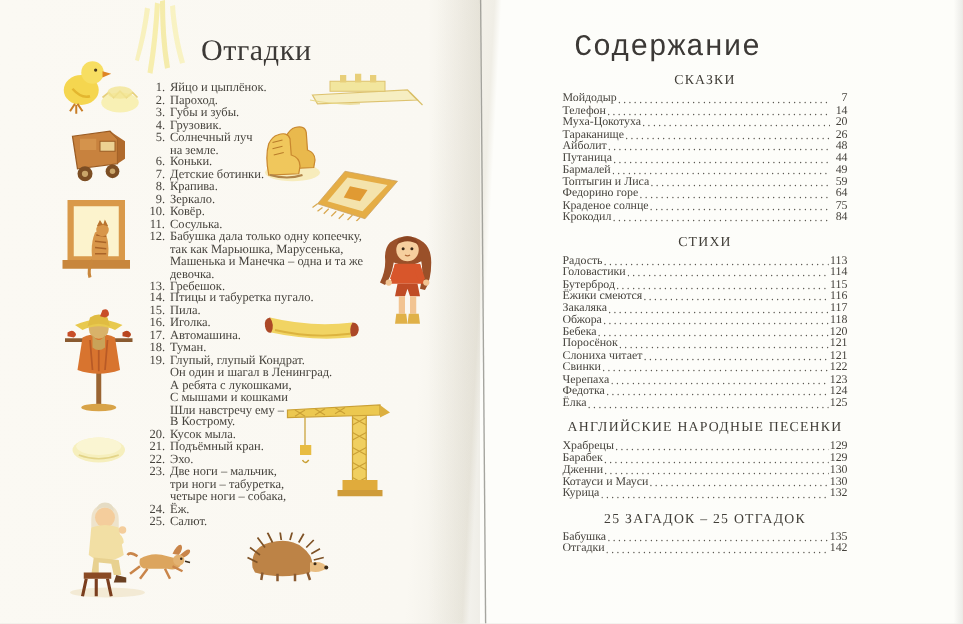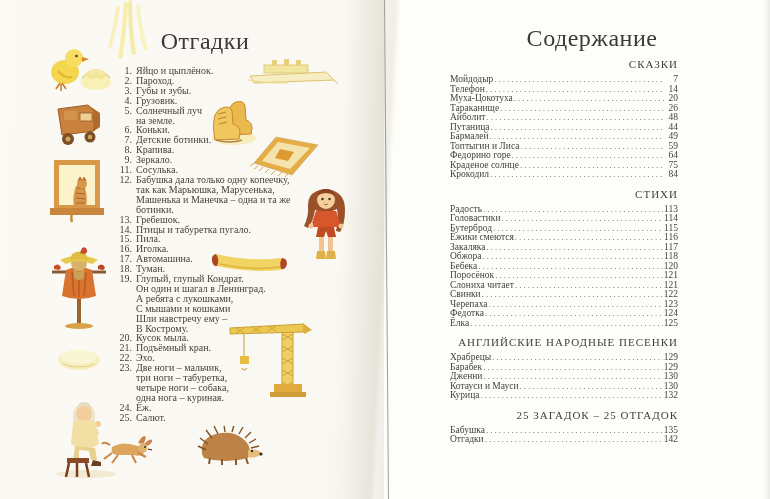--- a/index.html
+++ b/index.html
@@ -12,30 +12,30 @@
   .spine-shadow{position:absolute;left:342px;top:0;width:42px;height:100%;
     background:linear-gradient(to right,rgba(120,105,70,0),rgba(120,105,70,0.10));}
   .right-edge{position:absolute;right:0;top:0;width:7px;height:100%;
     background:linear-gradient(to right,rgba(0,0,0,0),rgba(0,0,0,0.07));}
   .spine-svg{position:absolute;left:0;top:0;}
 
   
   .page-title{position:absolute;transform:translateX(-50%);font-size:24px;
     letter-spacing:0.5px;color:#3c3936;white-space:nowrap;}
   #left-title{left:205px;top:28px;}
-  #right-title{left:592px;top:25px;}
+  #right-title{left:534px;top:25px;font-family:Liberation Mono, monospace;}
   .answers{position:absolute;left:113px;top:66px;width:242px;
     font-size:10px;line-height:9.9px;}
   .answer-item{display:flex;}
   .answer-num{flex:0 0 19px;text-align:right;margin-right:4px;}
   .answer-text{flex:1 1 auto;}
 
   
   .toc{position:absolute;left:450px;top:50px;width:228px;}
-  .toc-heading{text-align:right;font-size:11px;line-height:13px;
+  .toc-heading{text-align:center;font-size:11px;line-height:13px;
     letter-spacing:1px;margin:8px 0 4px;color:#413e38;white-space:nowrap;}
   .toc-row{display:flex;align-items:flex-start;font-size:9.5px;line-height:9.5px;}
   .toc-entry-title{flex:0 0 auto;white-space:nowrap;}
   .toc-dots{flex:1 1 0;min-width:0;overflow:hidden;white-space:nowrap;
     letter-spacing:2px;margin:0 1px;color:#59564f;font-size:9px;}
   .toc-page{flex:0 0 auto;min-width:13px;text-align:right;}
 
   .illus{position:absolute;}
 </style>
 </head>
@@ -104,32 +104,38 @@
             <div class="answer-line">Крапива.</div>
           </div>
         </div>
         <div class="answer-item">
           <span class="answer-num">9.</span>
           <div class="answer-text">
             <div class="answer-line">Зеркало.</div>
           </div>
         </div>
         <div class="answer-item">
+          <span class="answer-num">10.</span>
+          <div class="answer-text">
+            <div class="answer-line">Ковёр.</div>
+          </div>
+        </div>
+        <div class="answer-item">
           <span class="answer-num">11.</span>
           <div class="answer-text">
             <div class="answer-line">Сосулька.</div>
           </div>
         </div>
         <div class="answer-item">
           <span class="answer-num">12.</span>
           <div class="answer-text">
             <div class="answer-line">Бабушка дала только одну копеечку,</div>
             <div class="answer-line">так как Марьюшка, Марусенька,</div>
             <div class="answer-line">Машенька и Манечка – одна и та же</div>
-            <div class="answer-line">ботинки.</div>
+            <div class="answer-line">девочка.</div>
           </div>
         </div>
         <div class="answer-item">
           <span class="answer-num">13.</span>
           <div class="answer-text">
             <div class="answer-line">Гребешок.</div>
           </div>
         </div>
         <div class="answer-item">
           <span class="answer-num">14.</span>
@@ -189,21 +195,20 @@
           <div class="answer-text">
             <div class="answer-line">Эхо.</div>
           </div>
         </div>
         <div class="answer-item">
           <span class="answer-num">23.</span>
           <div class="answer-text">
             <div class="answer-line">Две ноги – мальчик,</div>
             <div class="answer-line">три ноги – табуретка,</div>
             <div class="answer-line">четыре ноги – собака,</div>
-            <div class="answer-line">одна нога – куриная.</div>
           </div>
         </div>
         <div class="answer-item">
           <span class="answer-num">24.</span>
           <div class="answer-text">
             <div class="answer-line">Ёж.</div>
           </div>
         </div>
         <div class="answer-item">
           <span class="answer-num">25.</span>

